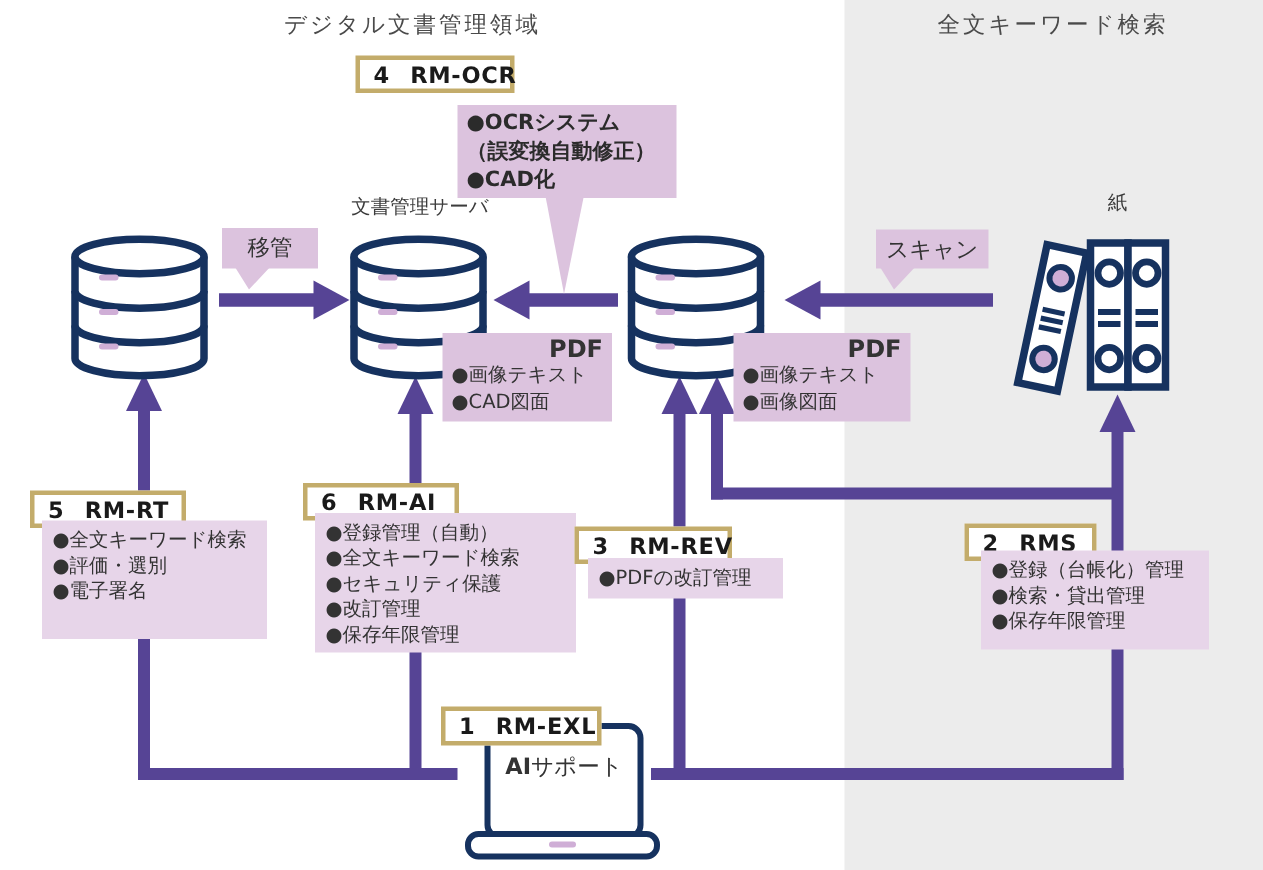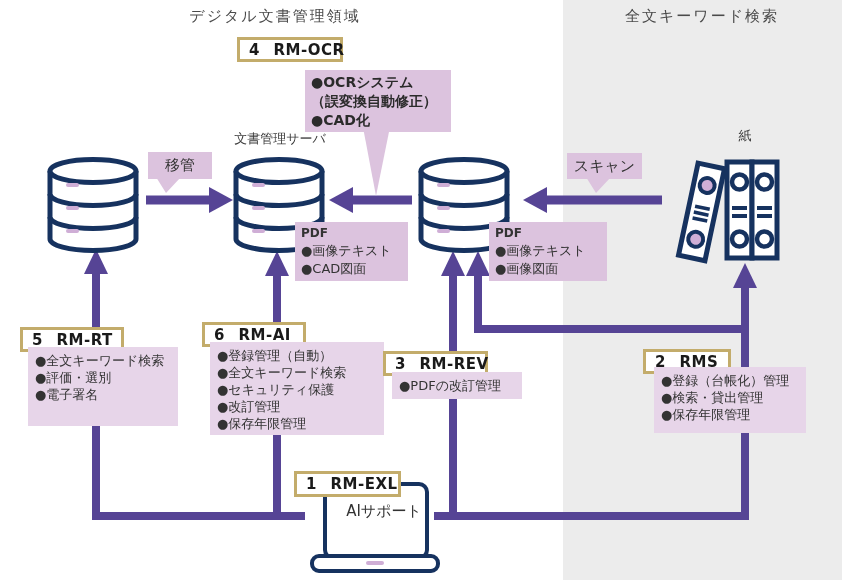--- a/index.html
+++ b/index.html
@@ -36,23 +36,23 @@
     font-size: 15px; line-height: 26px;
   }
   .big-callout {
     background: #dcc3de; color: #2b2b2b;
     font-size: 14px; line-height: 19px; padding: 3px 6px; font-weight: bold;
   }
   .pdf-callout {
     background: #dcc3de; color: #333;
     font-size: 13px; line-height: 18px; padding: 2px 6px;
   }
-  .pdf-callout .pdf-title { text-align: left; font-weight: bold; font-size: 12px; }
+  .pdf-callout .pdf-title { text-align: right; font-weight: bold; font-size: 16px; }
   .ai-label { font-size: 15px; color: #333; text-align: center; }
-  .ai-label b { font-weight: normal; margin-left: 16px; }
+  .ai-label b { font-weight: bold; }
 </style>
 </head>
 <body>
 
 <div class="stage">
 
   <div class="abs paper-bg"></div>
 
   <svg class="abs diagram" width="842" height="580" viewBox="0 0 842 580">
 
@@ -157,21 +157,21 @@
     </g>
   </svg>
 
   <div class="abs area-title" style="left:155px; top:7px; width:240px;">デジタル文書管理領域</div>
   <div class="abs area-title" style="left:598px; top:7px; width:208px;">全文キーワード検索</div>
 
   <div class="abs node-label" style="left:224px; top:131px; width:112px;">文書管理サーバ</div>
   <div class="abs node-label" style="left:715px; top:128px; width:60px;">紙</div>
 
   <div class="abs callout" style="left:148px; top:152px; width:64px; height:27px; line-height:27px;">移管</div>
-  <div class="abs callout" style="left:567px; top:153px; width:75px; height:26px; line-height:26px;">スキャン</div>
+  <div class="abs callout" style="left:584px; top:153px; width:75px; height:26px; line-height:26px;">スキャン</div>
 
   <div class="abs big-callout" style="left:305px; top:70px; width:146px; height:62px;">
     <div>●OCRシステム</div>
     <div>（誤変換自動修正）</div>
     <div>●CAD化</div>
   </div>
 
   <div class="abs pdf-callout" style="left:295px; top:222px; width:113px; height:59px;">
     <div class="pdf-title">PDF</div>
     <div>●画像テキスト</div>

